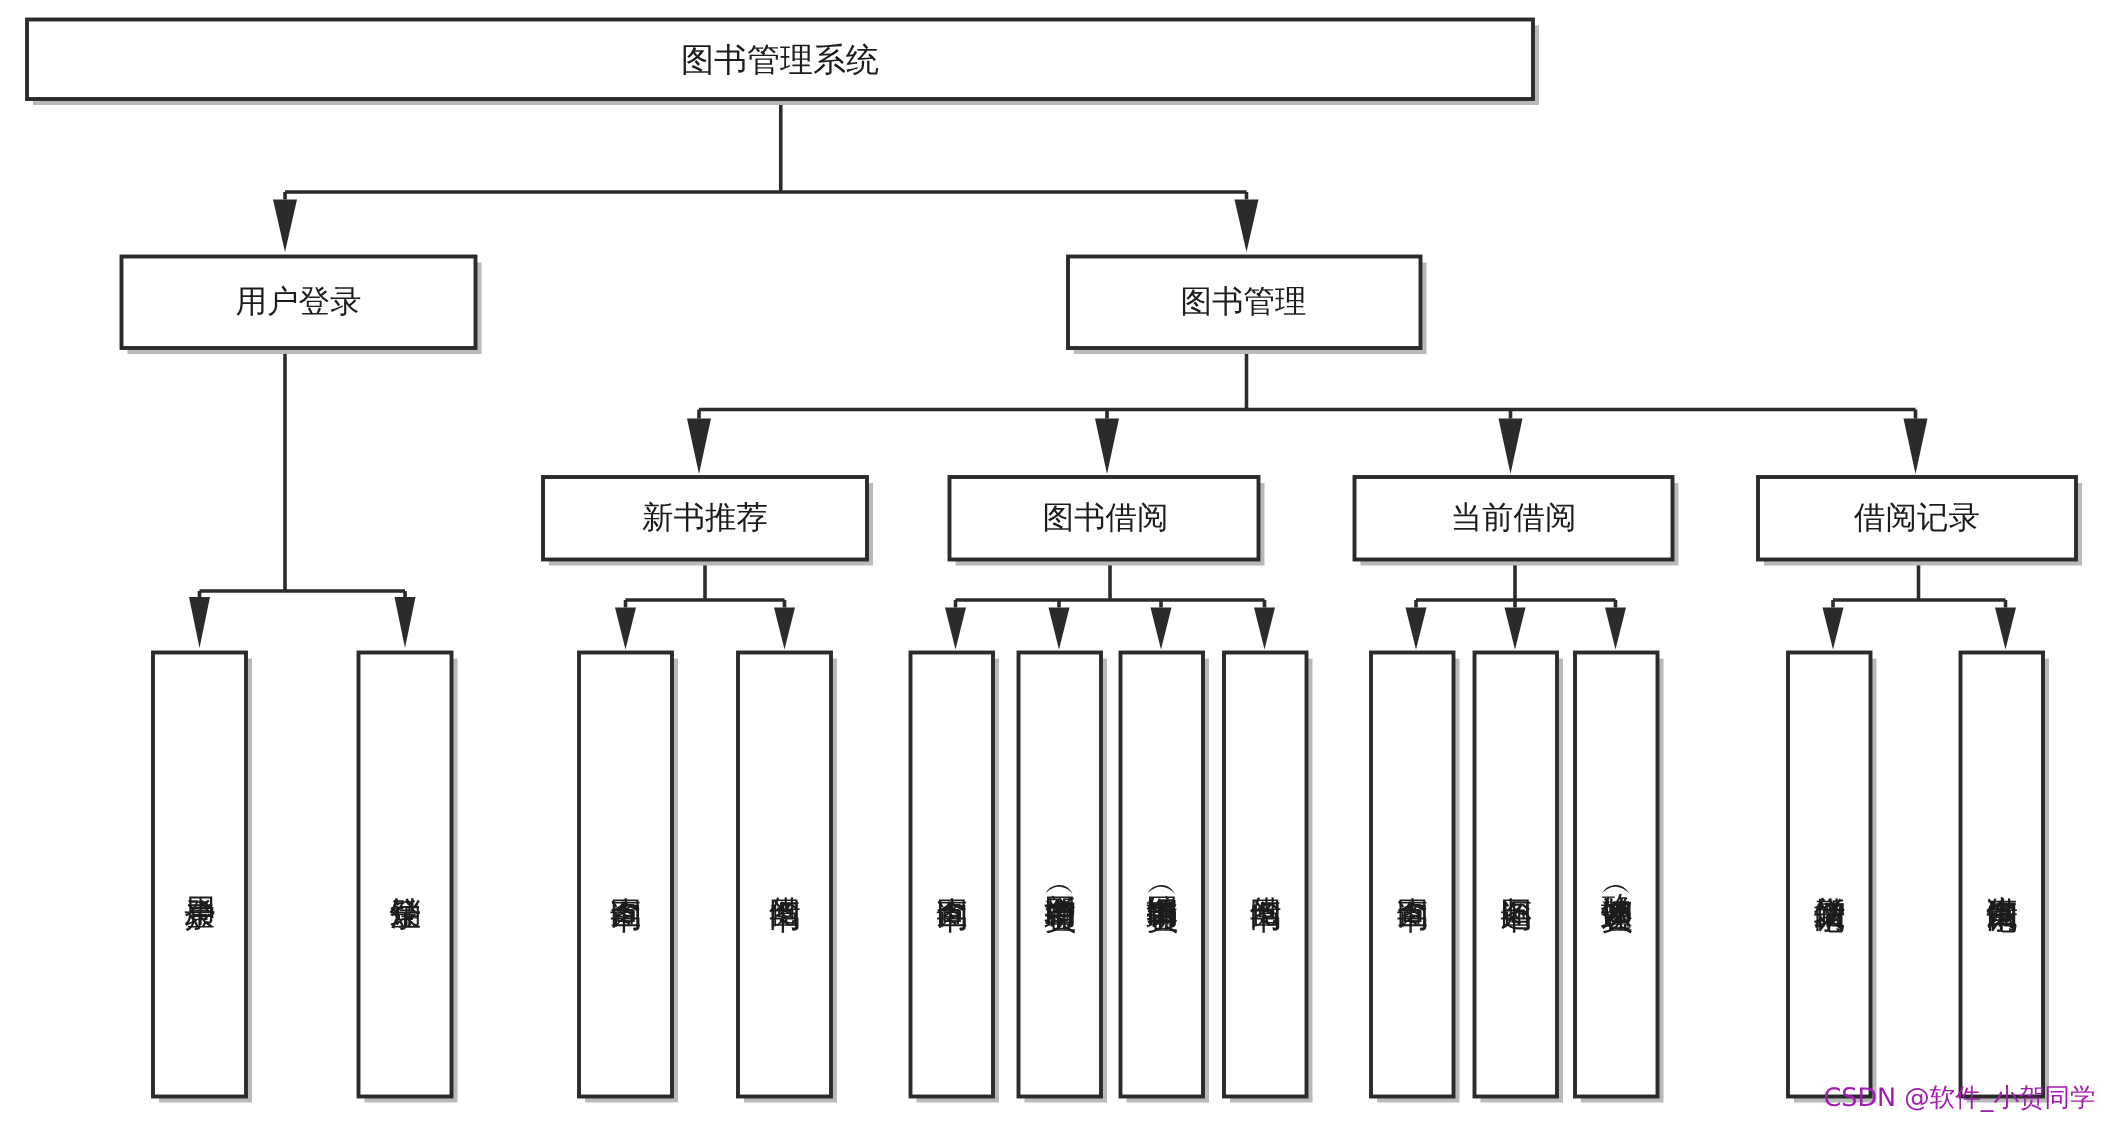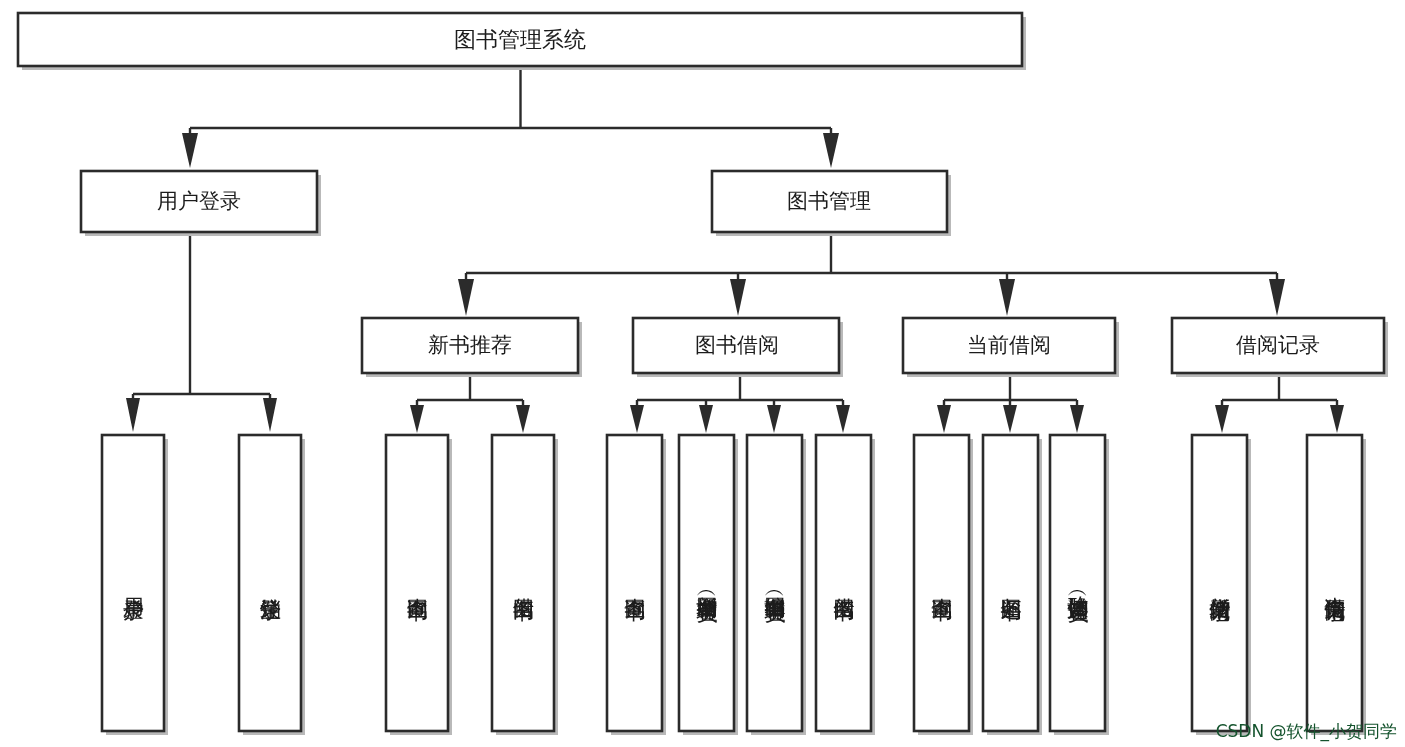--- a/index.html
+++ b/index.html
@@ -70,21 +70,21 @@
     align-items: center;
     justify-content: center;
     pointer-events: none;
   }
   .watermark {
     position: absolute;
     right: 8px;
     bottom: 4px;
     font-family: "DejaVu Sans", "Liberation Sans", sans-serif;
     font-size: 17px;
-    color: #14532d;
+    color: #a21caf;
     white-space: nowrap;
     margin-top: 47px;
   }
 </style>
 </head>
 <body>
 
 <div id="diagram-root">
 
   <svg id="tree-svg" viewBox="0 0 1405 747" xmlns="http://www.w3.org/2000/svg">

